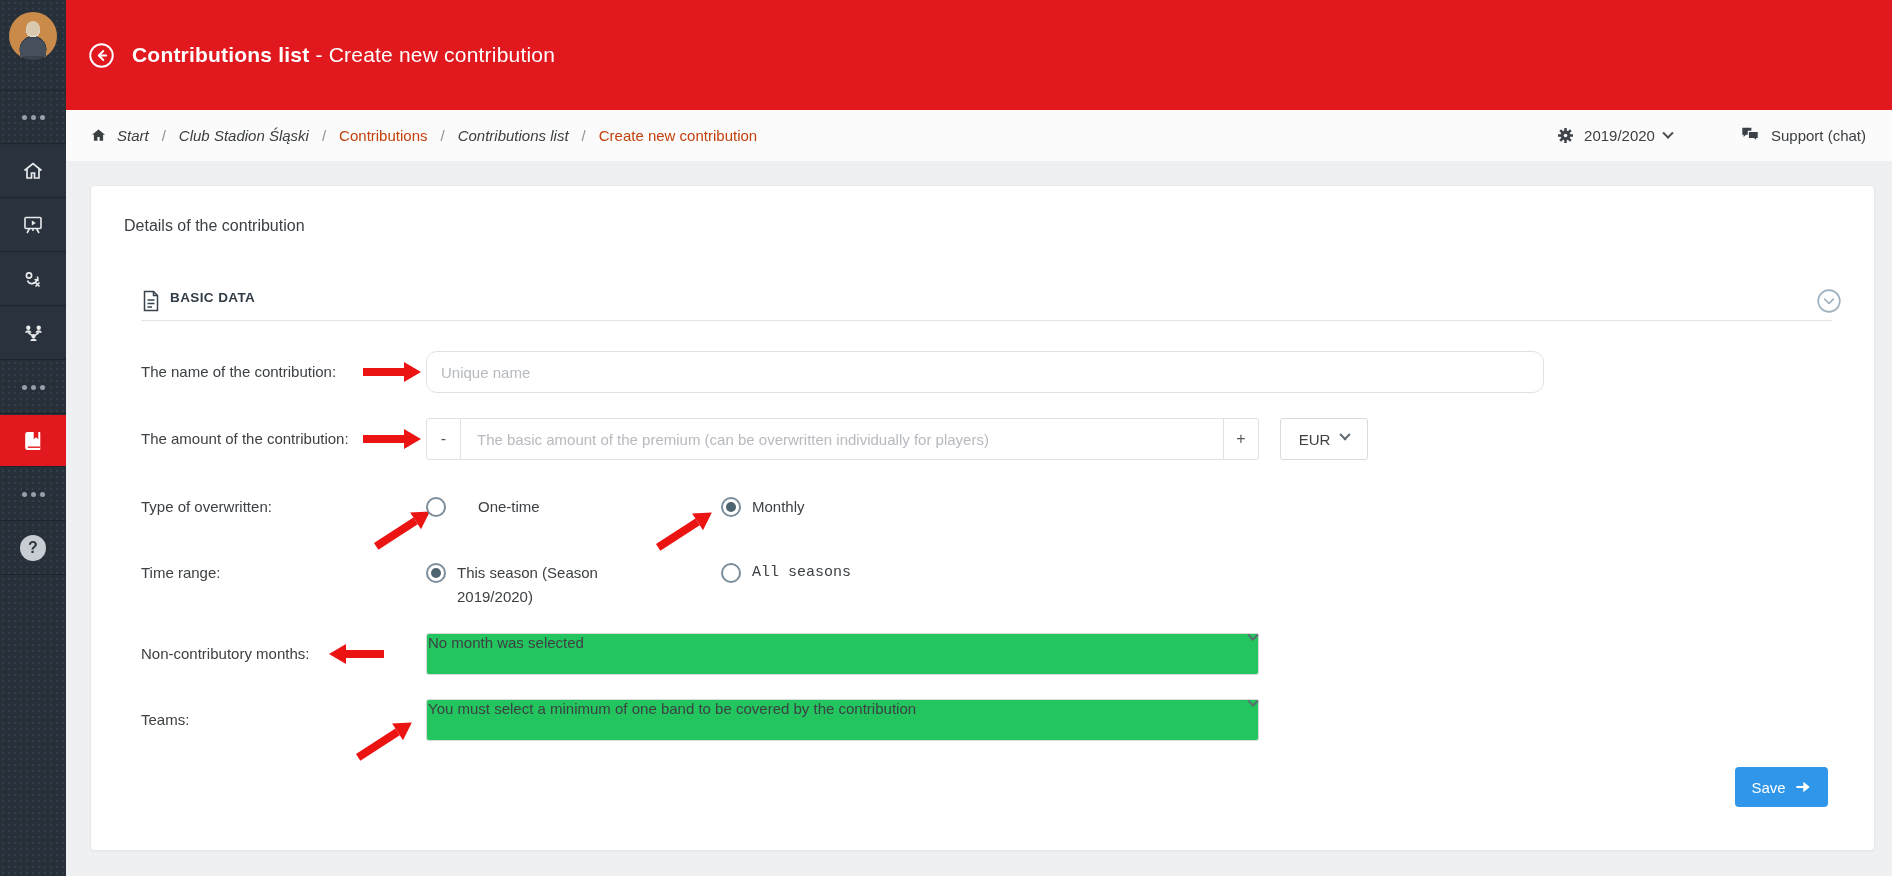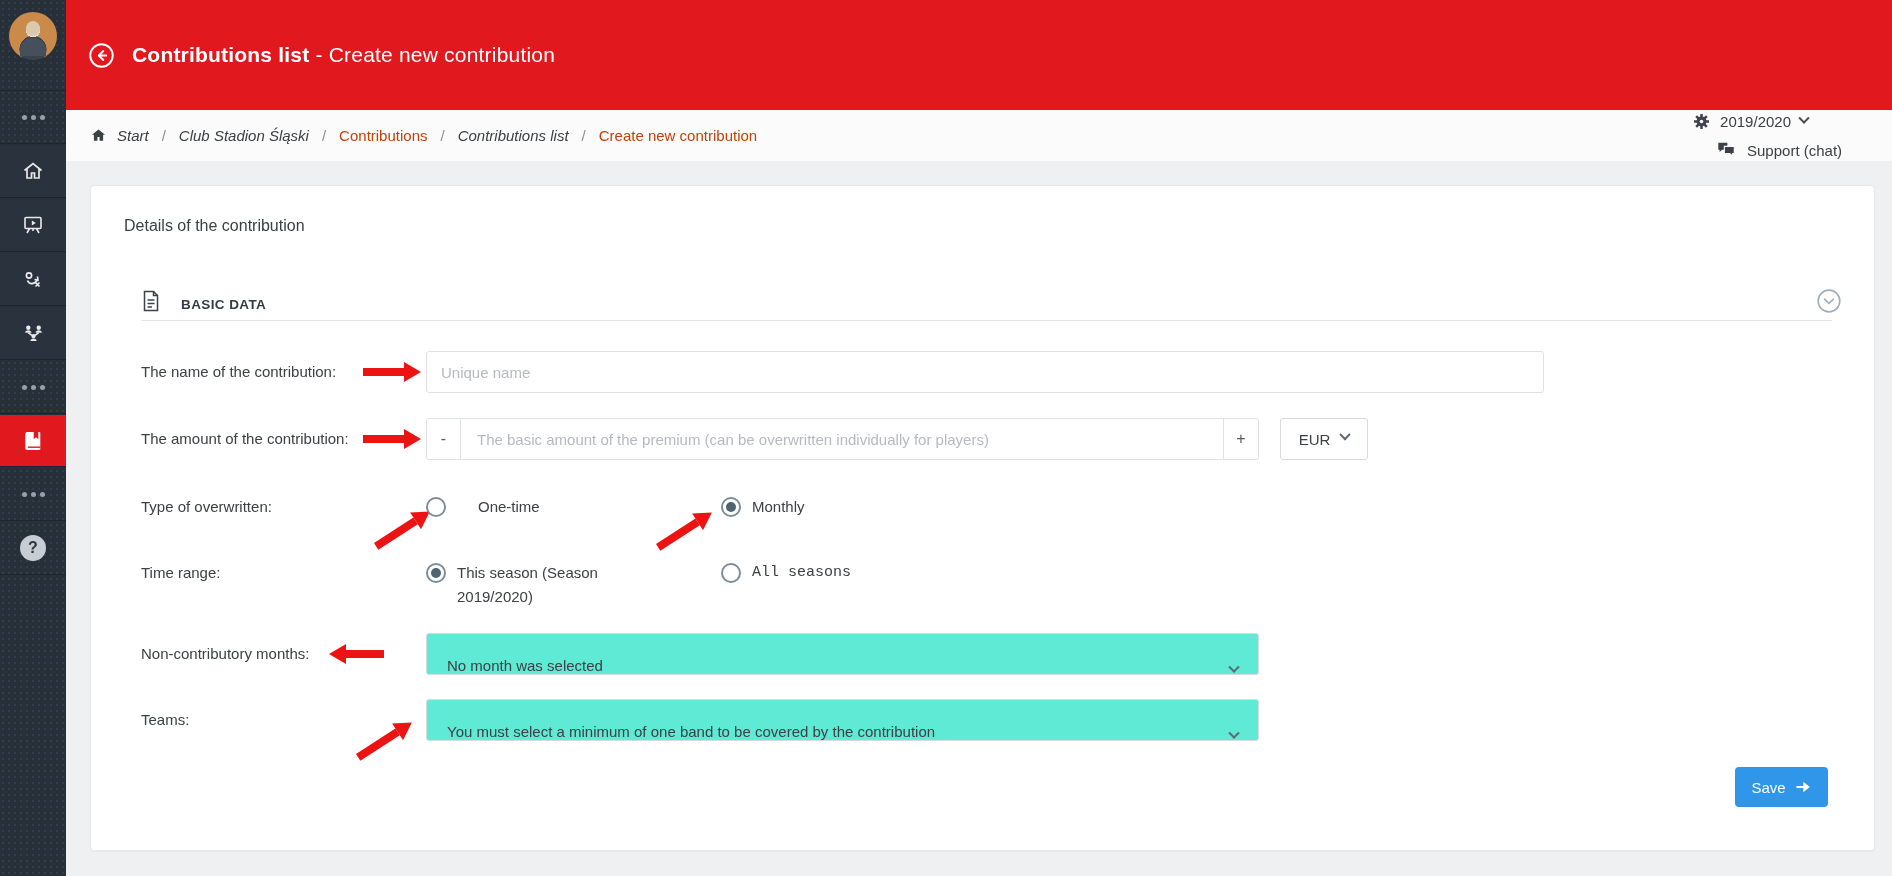--- a/index.html
+++ b/index.html
@@ -26,53 +26,53 @@
   #header .back-btn { width:27px; height:27px; margin-right:17px; cursor:pointer; flex:none;}
   #header h1 { color:#fff; font-size:21px; font-weight:normal; letter-spacing:.2px;}
   #header h1 b { font-weight:bold; }
 
   
   #crumbbar { position:absolute; left:66px; top:110px; width:1826px; height:51px; background:#fbfbfb; display:flex; align-items:center; padding:0 26px 0 24px; font-size:15px; color:#3c4043;}
   .crumb { display:flex; align-items:center; gap:10px;}
   .crumb .sep { color:#8d9196; padding:0 3px;}
   .crumb a { color:#3c4043; text-decoration:none; cursor:pointer;font-style:italic;}
   .crumb .muted { color:#c2410c; cursor:default;}
-  .bar-right { margin-left:auto; display:flex; align-items:center; gap:10px;flex-direction:column;}
+  .bar-right { margin-left:auto; display:flex; align-items:center; gap:10px;}
   .season-picker { display:flex; align-items:center; gap:9px; cursor:pointer; margin-right:58px;}
   .support-link { display:flex; align-items:center; gap:10px; cursor:pointer;}
   .chev { width:8px; height:8px; border-right:2px solid #4a4e52; border-bottom:2px solid #4a4e52; transform:rotate(45deg) translate(-2px,-2px); display:inline-block;}
 
   
   #main { position:absolute; left:66px; top:161px; width:1826px; height:715px; background:#eff0f1;}
   #card { position:absolute; left:24px; top:24px; width:1785px; height:666px; background:#fff; border:1px solid #e7e8ea; border-radius:4px; box-shadow:0 1px 2px rgba(0,0,0,.04);}
   .card-title { position:absolute; left:25px; top:31px; font-size:16px; color:#3a3f44;margin-left:8px;}
-  .section-head { position:absolute; left:50px; top:104px; display:flex; align-items:flex-end; gap:20px;}
+  .section-head { position:absolute; left:50px; top:104px; display:flex; align-items:flex-start; gap:9px;}
   .section-head .sec-label { font-size:13.5px; font-weight:bold; letter-spacing:.4px; color:#323c46;}
   .collapse-btn { position:absolute; right:32px; top:102px; cursor:pointer;}
   .divider { position:absolute; left:50px; right:42px; top:134px; height:1px; background:#e4e5e7;}
 
   .f-label { position:absolute; left:50px; width:272px; font-size:15px; color:#3d4144;}
-  .txt-input { position:absolute; border:1px solid #dfe2e5; border-radius:3px; background:#fff; font-size:15px; color:#3d4144; padding:0 14px; font-family:inherit;}
+  .txt-input { position:absolute; border:1px solid #dfe2e5; border-radius:11px; background:#fff; font-size:15px; color:#3d4144; padding:0 14px; font-family:inherit;}
   .txt-input::placeholder { color:#b6babf; opacity:1;}
   .stepper { position:absolute; left:335px; top:232px; width:833px; height:42px; display:flex; align-items:stretch;}
   .step-btn { width:35px; border:1px solid #dfe2e5; background:#fff; font-size:16px; color:#55595d; display:flex; align-items:center; justify-content:center; cursor:pointer;}
   .step-btn.minus { border-radius:3px 0 0 3px;}
   .step-btn.plus { border-radius:0 3px 3px 0; border-left:none;}
   .stepper input { flex:1; border:1px solid #dfe2e5; border-left:none; border-radius:0; padding:0 16px; font-size:15px; color:#3d4144; font-family:inherit; min-width:0;}
   .stepper input::placeholder { color:#b6babf; opacity:1;}
   .currency-box { position:absolute; left:1189px; top:232px; width:88px; height:42px; border:1px solid #d8dbde; border-radius:3px; background:#fff; display:flex; align-items:center; justify-content:center; gap:11px; font-size:15px; color:#3d4144; cursor:pointer;}
   .currency-box .chev { transform:rotate(45deg) translate(-3px,-3px); border-color:#5f6a72;}
 
   .radio-row { position:absolute; display:flex; align-items:flex-start; gap:11px; cursor:pointer;}
   .radio { width:20px; height:20px; border:2px solid #7b8d99; border-radius:50%; background:#fff; flex:none; position:relative;}
   .radio.checked::after { content:""; position:absolute; left:3px; top:3px; width:10px; height:10px; border-radius:50%; background:#4e6471;}
   .radio-label { font-size:15px; color:#3d4144; line-height:20px;}
   .radio-label.wrap { max-width:170px; line-height:24px; margin-top:-2px;}
 
-  .select-box { position:absolute; left:335px; width:833px; height:42px; border:1px solid #d8dbde; border-radius:3px; background:#5eead4; display:flex; align-items:flex-end; padding:0 20px; font-size:15px; color:#3d4144; cursor:pointer;}
+  .select-box { position:absolute; left:335px; width:833px; height:42px; border:1px solid #d8dbde; border-radius:3px; background:#22c55e; display:flex; align-items:flex-start; padding:0 1px; font-size:15px; color:#3d4144; cursor:pointer;}
   .select-box .chev { margin-left:auto; border-color:#5f6a72;}
 
   .save-btn { position:absolute; left:1644px; top:581px; width:93px; height:40px; background:#2f96ea; border:none; border-radius:4px; color:#fff; font-size:15px; font-family:inherit; display:flex; align-items:center; justify-content:center; gap:9px; cursor:pointer;}
 
   
   .ann-arrow { position:absolute; display:flex; align-items:center; height:20px; pointer-events:none;}
   .ann-arrow .shaft { flex:1; height:8px; background:#ec1313;}
   .ann-arrow .head { width:0; height:0; border-left:17px solid #ec1313; border-top:10px solid transparent; border-bottom:10px solid transparent;}
   .ann-arrow.left { transform:rotate(180deg);}
   .ann-arrow.diag { transform:rotate(-33deg);}

